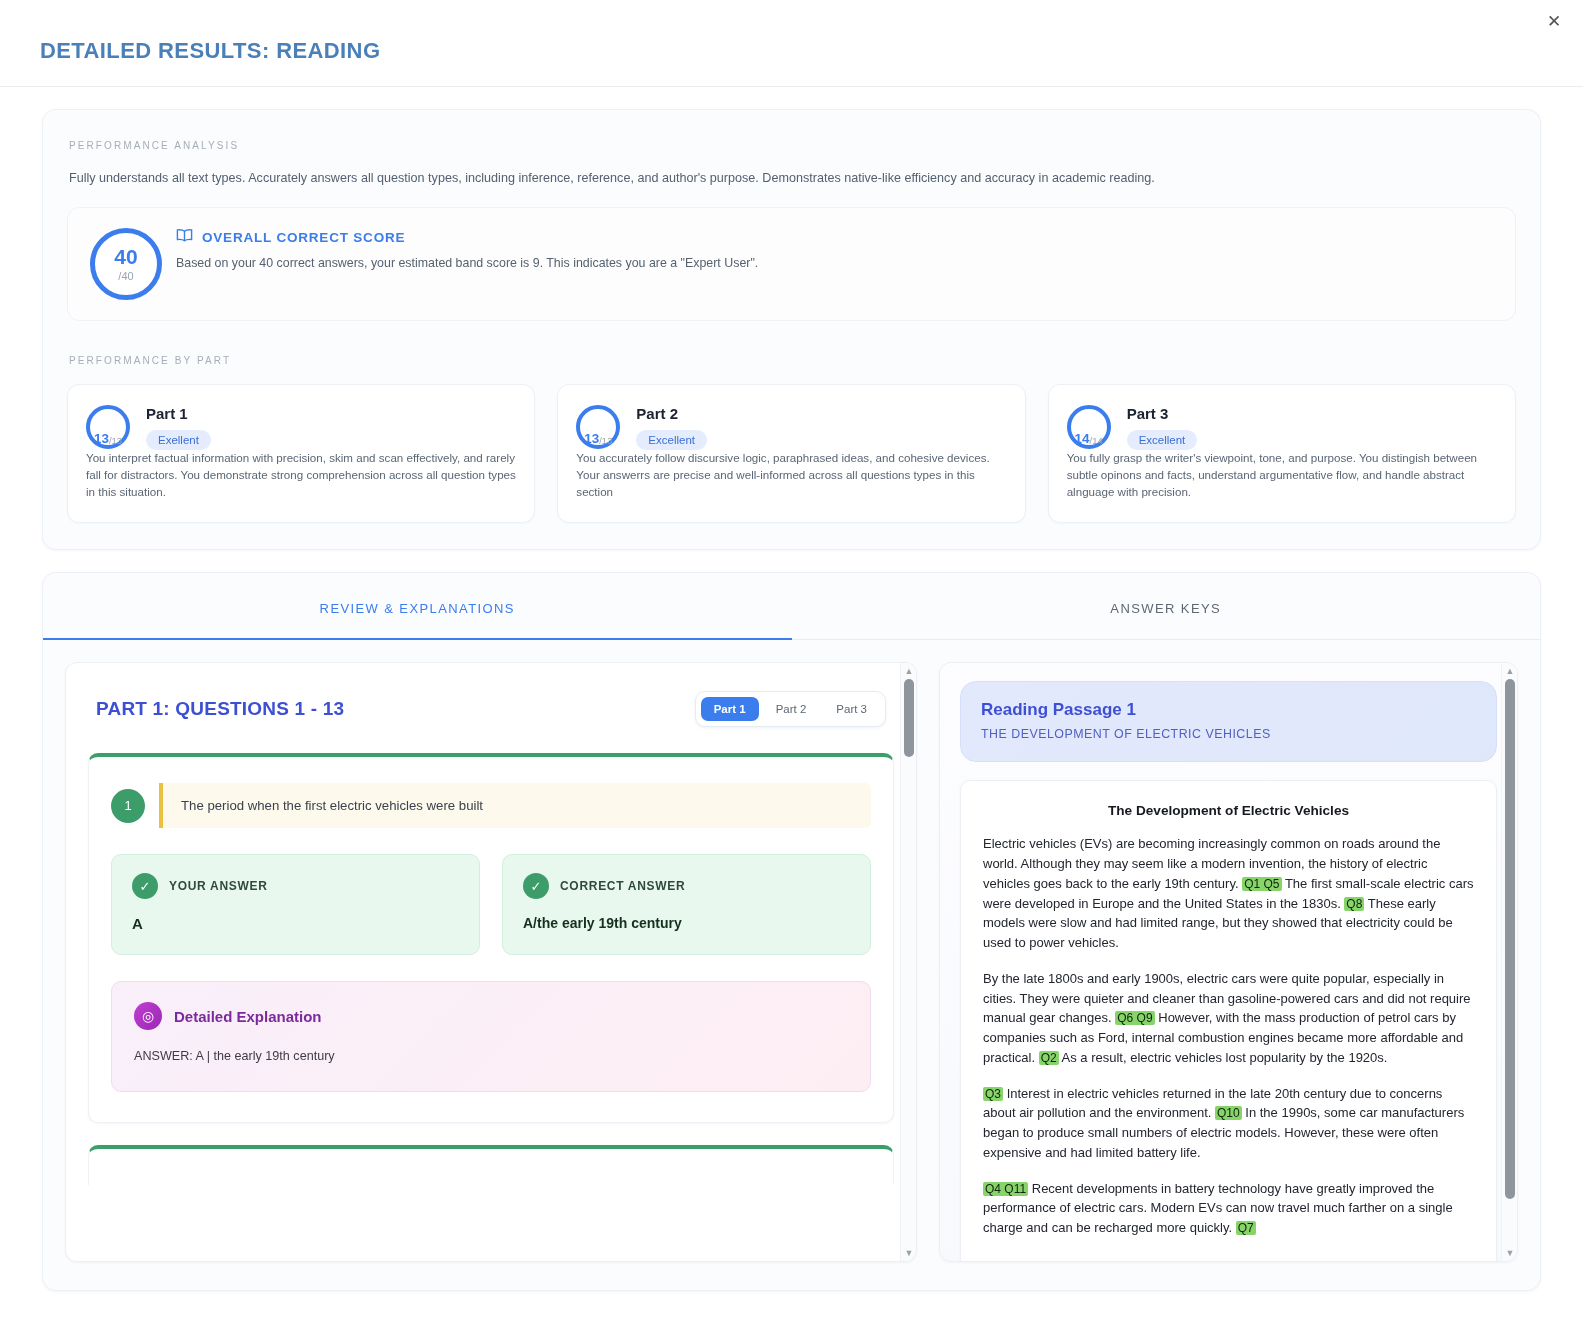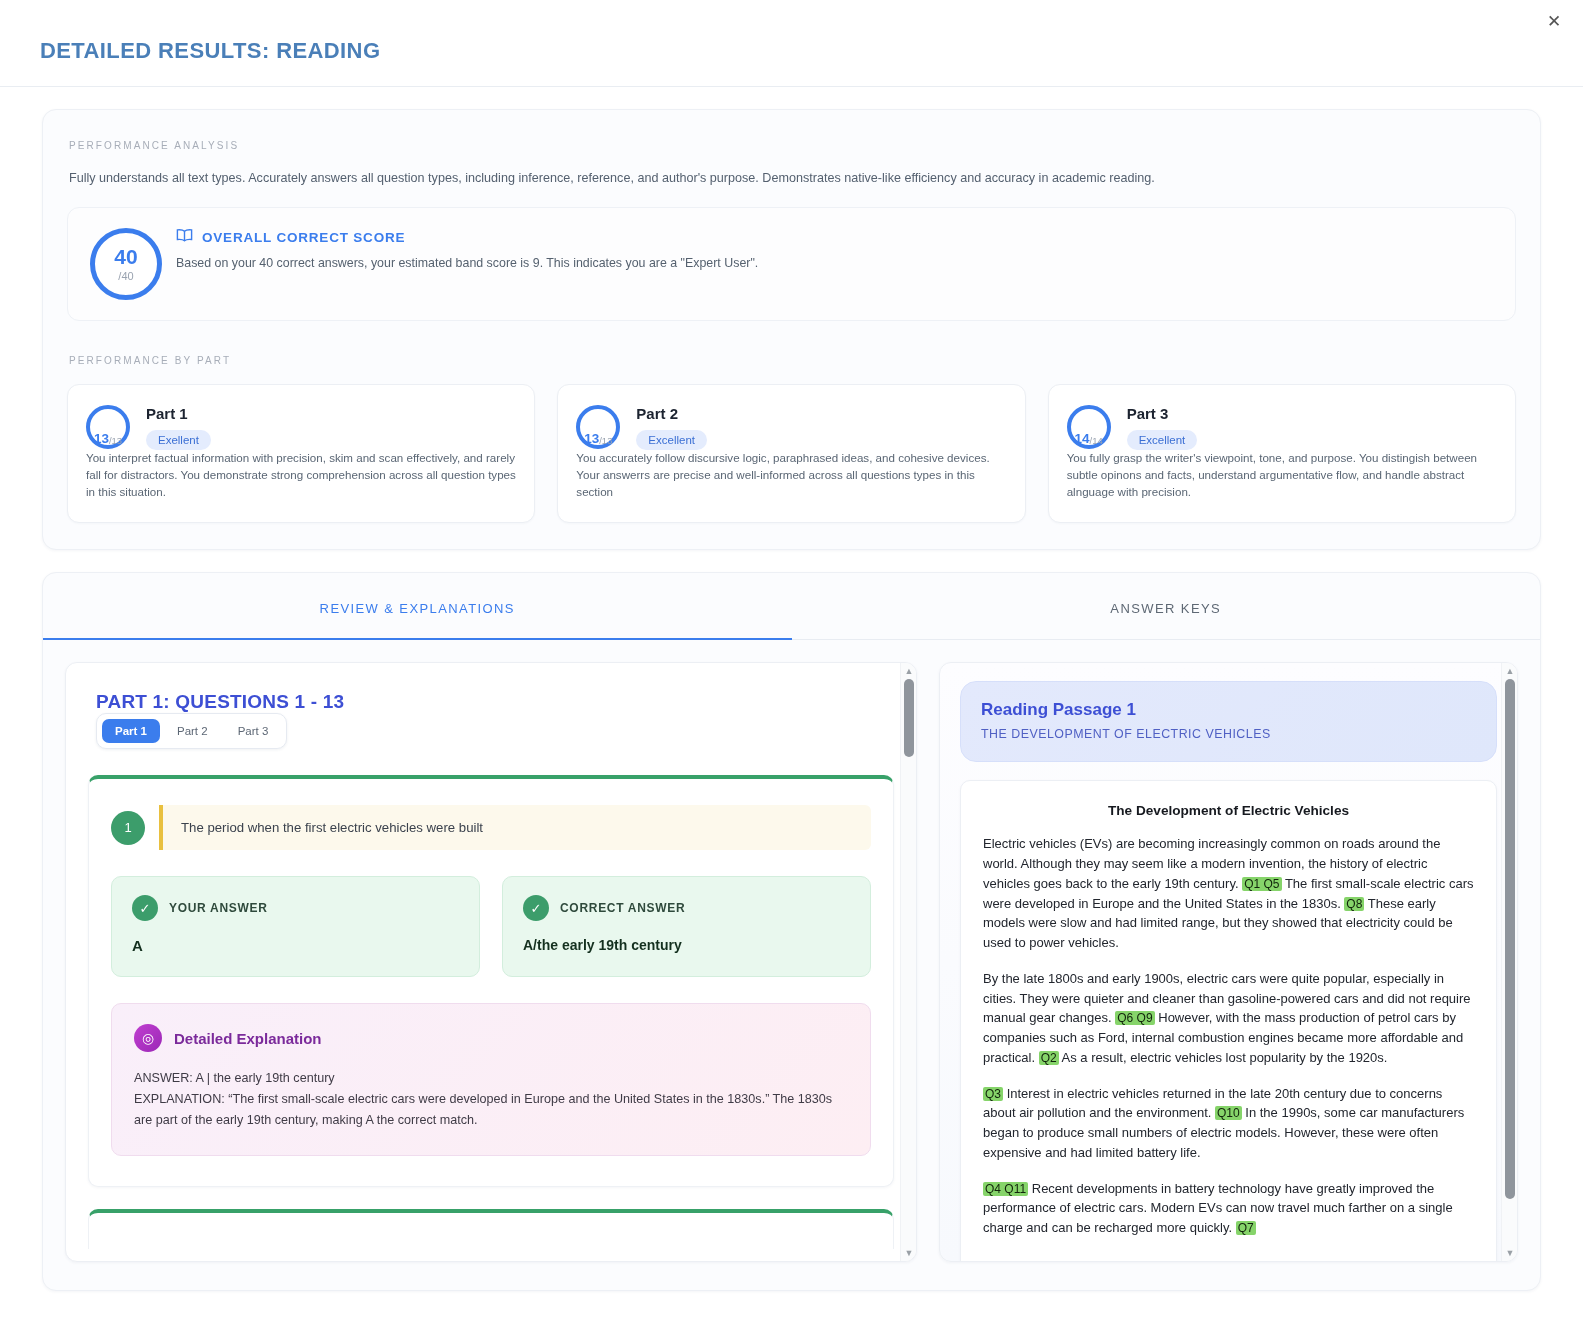--- a/index.html
+++ b/index.html
@@ -114,23 +114,22 @@
   .col-left, .col-right {
     position: relative; background: #fff;
     border: 1px solid #eceff4; border-radius: 12px;
     height: 600px; overflow: hidden;
     box-shadow: 0 1px 3px rgba(30,50,90,.05);
   }
   .col-left { flex: 0 0 852px; }
   .col-right { flex: 1; background: linear-gradient(#fdfdff,#f7f9fd); }
 
   .left-head {
-    display: flex; align-items: flex-start; justify-content: space-between;
+    display: flex; align-items: center; justify-content: space-between;
     padding: 28px 30px 0 30px;
-    flex-direction: column;
   }
   .part-heading { font-size: 19px; font-weight: bold; color: #3d4fd4; letter-spacing: .2px; }
   .part-switch {
     display: flex; gap: 4px; background: #fff;
     border: 1px solid #e6eaf1; border-radius: 10px; padding: 5px;
     box-shadow: 0 1px 3px rgba(30,50,90,.07);
   }
   .pbtn {
     font-size: 11.5px; padding: 6px 13px; border-radius: 7px;
     color: #5d6775; cursor: pointer; border: none; background: none;
@@ -354,21 +353,20 @@
           </div>
         </div>
 
         <div class="expl">
           <div class="expl-head">
             <div class="target">◎</div>
             <div class="expl-title">Detailed Explanation</div>
           </div>
           <div class="expl-body">
             <div>ANSWER: A | the early 19th century</div>
-            <div>EXPLANATION: “The first small-scale electric cars were developed in Europe and the United States in the 1830s.” The 1830s are part of the early 19th century, making A the correct match.</div>
           </div>
         </div>
       </div>
 
       <div class="next-card"></div>
 
       <div class="sbar left">
         <div class="arr up">▲</div>
         <div class="thumb"></div>
         <div class="arr dn">▼</div>

